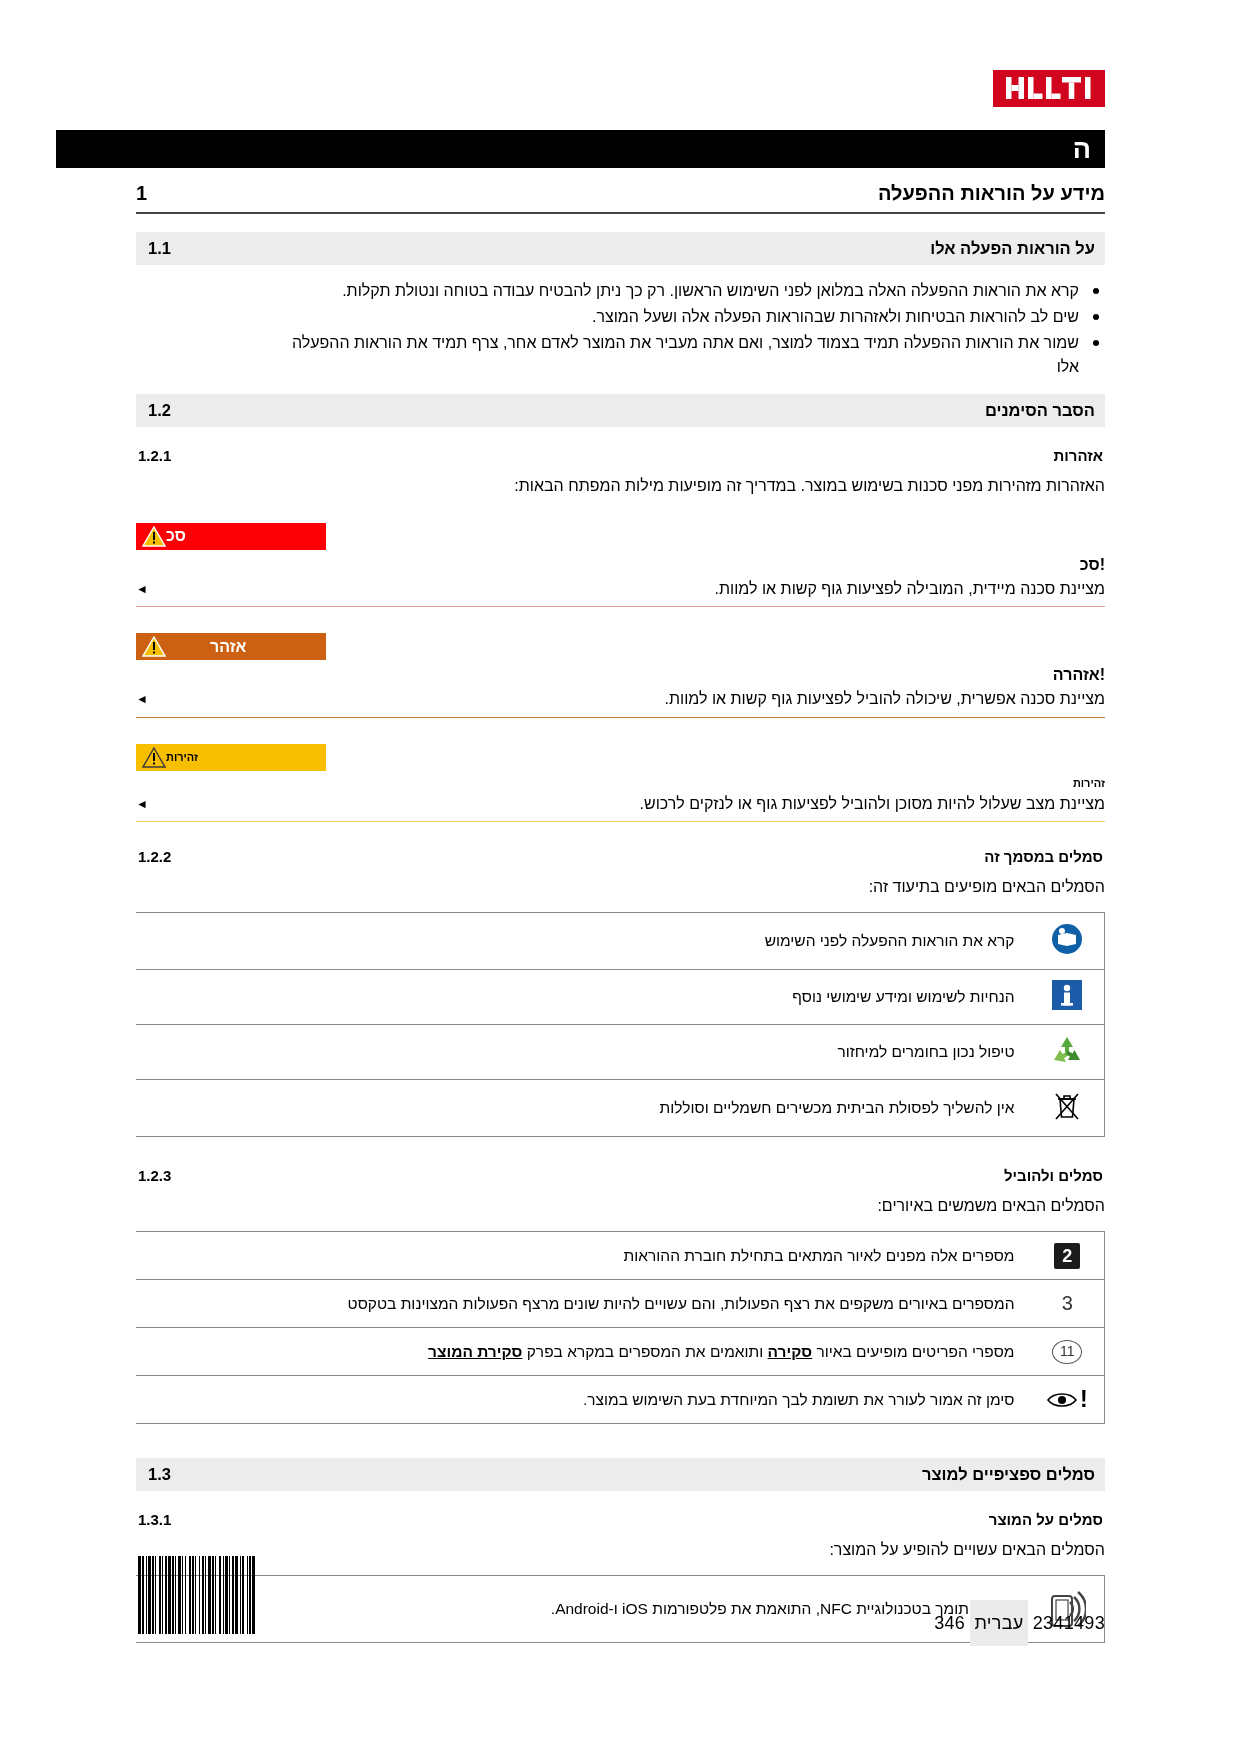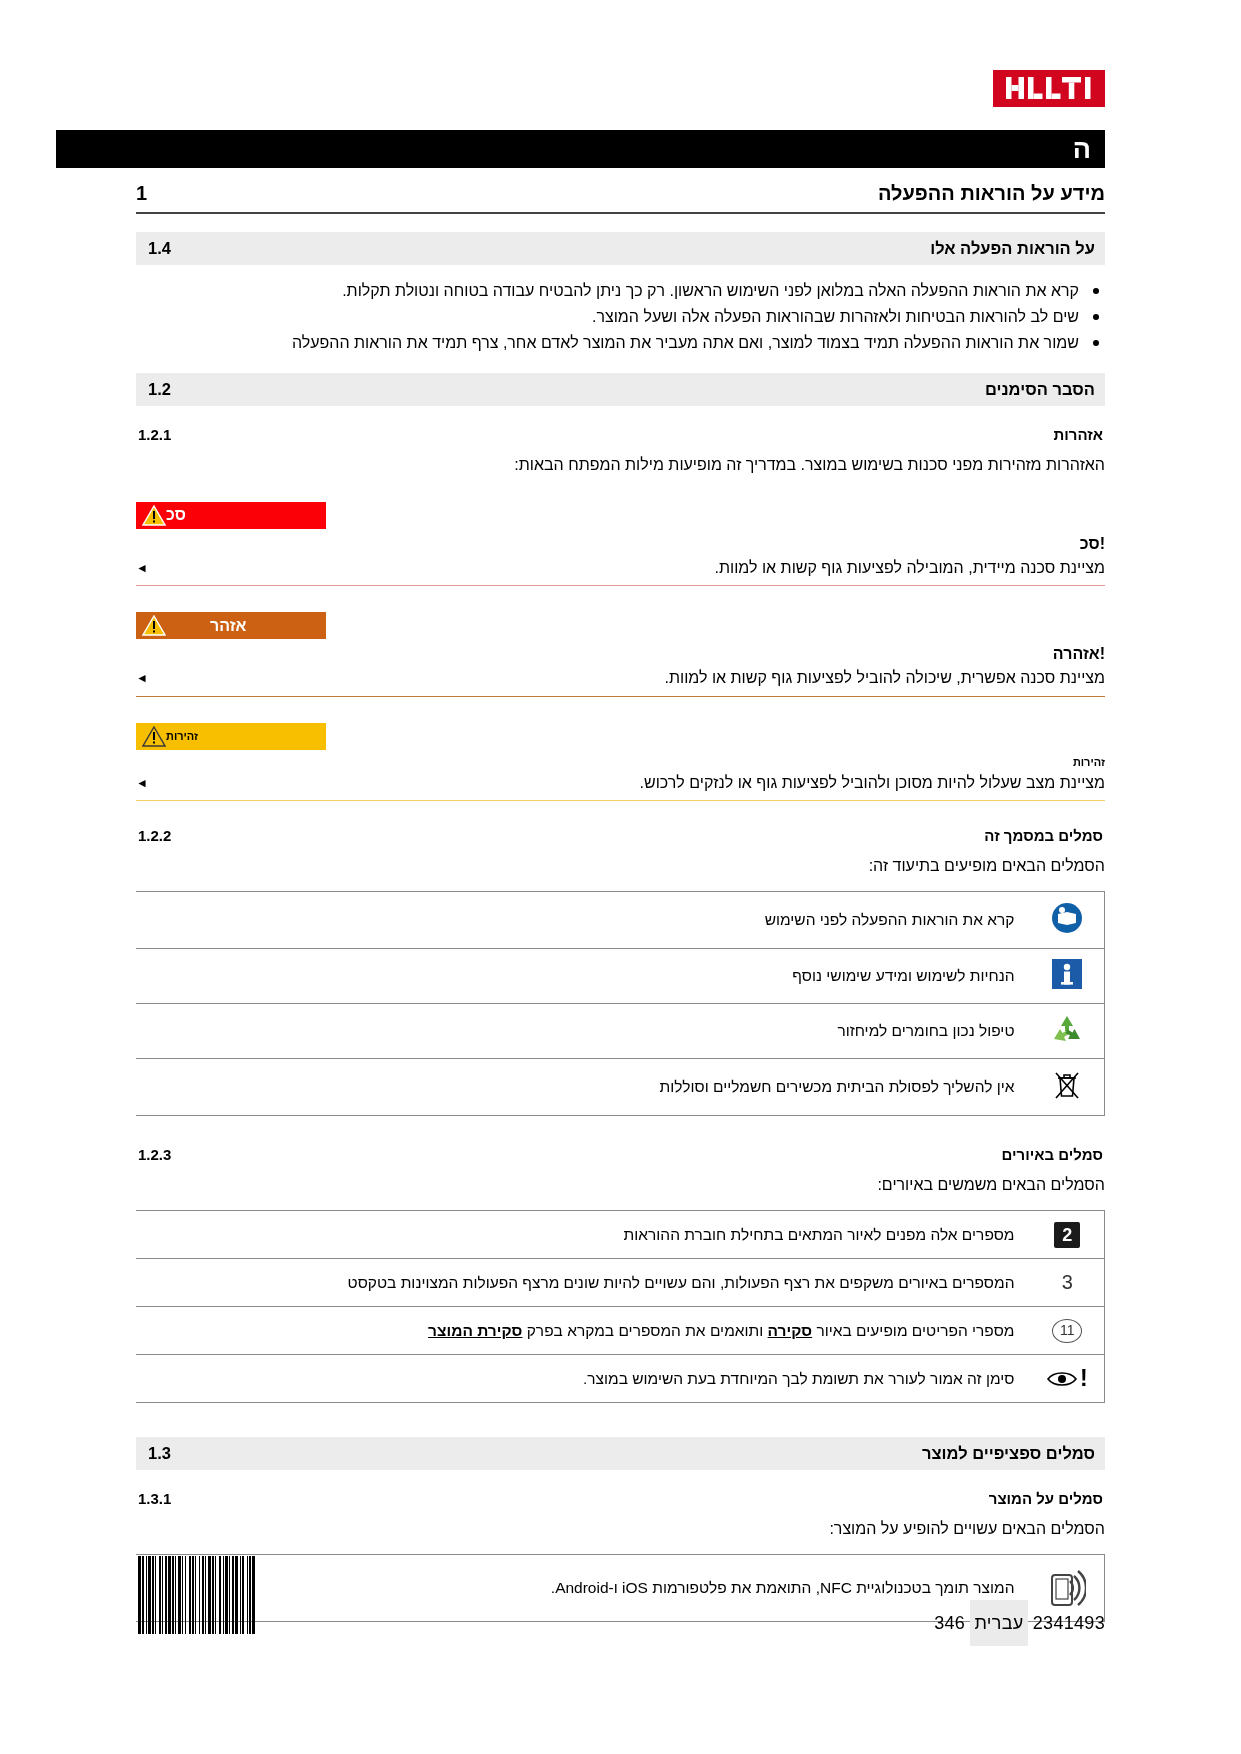--- a/index.html
+++ b/index.html
@@ -190,28 +190,29 @@
     <span class="t">ה</span>
   </div>
 
   <div class="h1row">
     <span class="txt">מידע על הוראות ההפעלה</span>
     <span class="num">1</span>
   </div>
 
   <div class="h2row">
     <span class="txt">על הוראות הפעלה אלו</span>
-    <span class="num">1.4</span>
+    <span class="num">1.1</span>
   </div>
 
   <ul class="bullets">
     <li>קרא את הוראות ההפעלה האלה במלואן לפני השימוש הראשון. רק כך ניתן להבטיח עבודה בטוחה ונטולת תקלות.</li>
     <li>שים לב להוראות הבטיחות ולאזהרות שבהוראות הפעלה אלה ושעל המוצר.</li>
     <li>שמור את הוראות ההפעלה תמיד בצמוד למוצר, ואם אתה מעביר את המוצר לאדם אחר, צרף תמיד את הוראות ההפעלה</li>
   </ul>
+  <div class="cont-line">אלו</div>
 
   <div class="h2row">
     <span class="txt">הסבר הסימנים</span>
     <span class="num">1.2</span>
   </div>
 
   <div class="h3row">
     <span class="txt">אזהרות</span>
     <span class="num">1.2.1</span>
   </div>
@@ -316,21 +317,21 @@
             <line x1="26" y1="4" x2="4" y2="29"></line>
           </g>
         </svg>
       </td>
       <td class="desc">אין להשליך לפסולת הביתית מכשירים חשמליים וסוללות</td>
     </tr>
   </tbody>
     </table>
 
   <div class="h3row" style="margin-top:30px;">
-    <span class="txt">סמלים באיורים</span>
+    <span class="txt">סמלים ולהוביל</span>
     <span class="num">1.2.3</span>
   </div>
   <p class="body">הסמלים הבאים משמשים באיורים:</p>
 
   <table class="symtab">
     <tbody>
         <tr class="first">
       <td class="sym">
         <span class="ic ic-sq2">2</span>
       </td>

